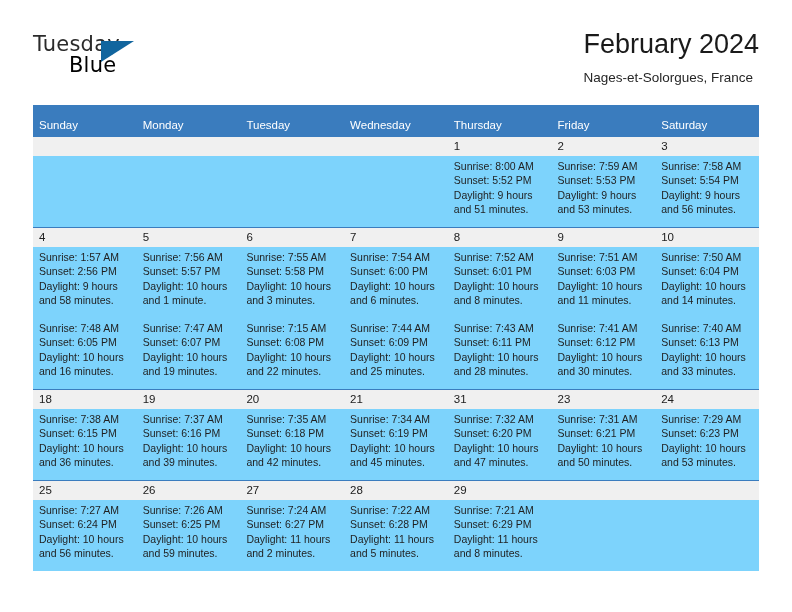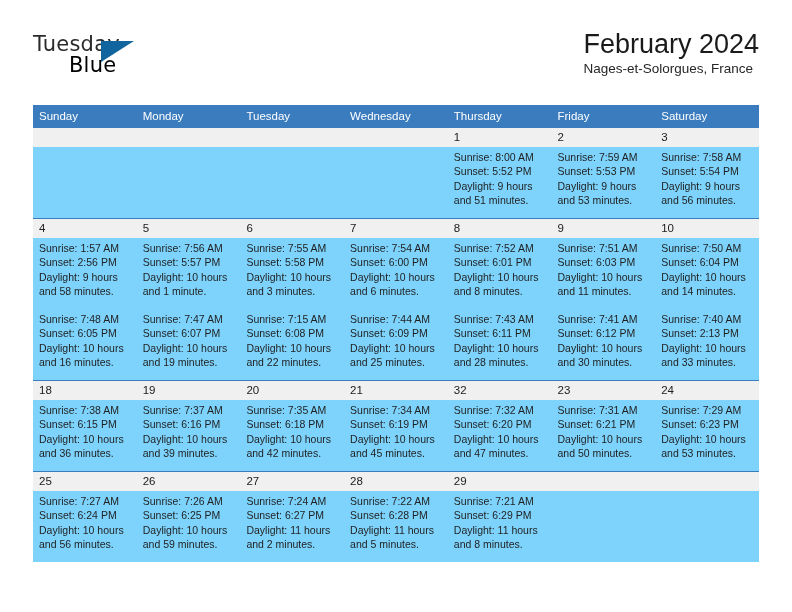--- a/index.html
+++ b/index.html
@@ -78,41 +78,42 @@
     color: #1a1a1a;
     line-height: 32px;
     font-family: "Liberation Sans", sans-serif;
     white-space: nowrap;
   }
   .cal-subtitle {
     font-size: 13.5px;
     font-weight: 400;
     color: #262626;
     line-height: 18px;
+    margin-top: 9px;
     white-space: nowrap;
   }
 
   
   .calendar {
     position: absolute;
     left: 33px;
     top: 105px;
     width: 726px;
     border-collapse: collapse;
     table-layout: fixed;
   }
   .calendar col { width: 103.71px; }
 
   .calendar thead th {
     background: #3a7cbe;
     color: #ffffff;
     font-size: 11.5px;
     font-weight: 400;
     text-align: left;
-    padding: 5px 0 5px 6px;
+    padding: 14px 0 5px 6px;
     height: 11px;
     line-height: 13px;
     border: none;
   }
 
   .daynum-row td {
     background: #f0f0f0;
     font-size: 11.5px;
     color: #202020;
     padding: 3px 0 3px 6px;
@@ -316,31 +317,31 @@
             <span class="line">and 28 minutes.</span>
           </td>
           <td>
             <span class="line">Sunrise: 7:41 AM</span>
             <span class="line">Sunset: 6:12 PM</span>
             <span class="line">Daylight: 10 hours</span>
             <span class="line">and 30 minutes.</span>
           </td>
           <td>
             <span class="line">Sunrise: 7:40 AM</span>
-            <span class="line">Sunset: 2:13 PM</span>
+            <span class="line">Sunset: 6:13 PM</span>
             <span class="line">Daylight: 10 hours</span>
             <span class="line">and 33 minutes.</span>
           </td>
         </tr>
         <tr class="daynum-row">
           <td>18</td>
           <td>19</td>
           <td>20</td>
           <td>21</td>
-          <td>32</td>
+          <td>31</td>
           <td>23</td>
           <td>24</td>
         </tr>
         <tr class="info-row">
           <td>
             <span class="line">Sunrise: 7:38 AM</span>
             <span class="line">Sunset: 6:15 PM</span>
             <span class="line">Daylight: 10 hours</span>
             <span class="line">and 36 minutes.</span>
           </td>

